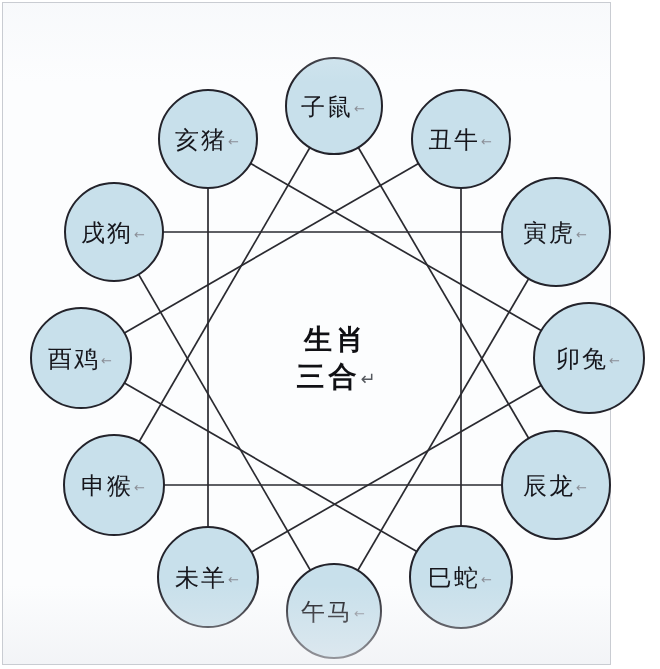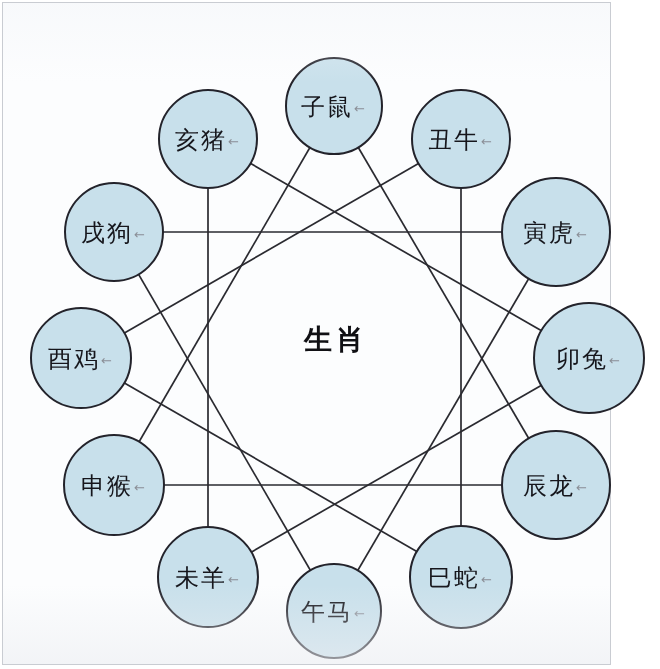--- a/index.html
+++ b/index.html
@@ -120,14 +120,15 @@
         <circle cx="111" cy="229" r="49" class="node-circle" fill="#c8e0eb" stroke="#23232b"></circle>
         <text x="110" y="238" text-anchor="middle" class="node-label" fill="#16161c">戌狗<tspan class="node-mark" fill="#8a8e96" dx="1" dy="-2">←</tspan></text>
       </g>
       <g>
         <circle cx="205" cy="136" r="49" class="node-circle" fill="#c8e0eb" stroke="#23232b"></circle>
         <text x="204" y="145" text-anchor="middle" class="node-label" fill="#16161c">亥猪<tspan class="node-mark" fill="#8a8e96" dx="1" dy="-2">←</tspan></text>
       </g>
     </svg>
   <div class="center-label">
     <div class="row">生肖</div>
+    <div class="row"><span>三合</span><span class="center-mark">↵</span></div>
   </div>
 </div>
 
 </body></html>

